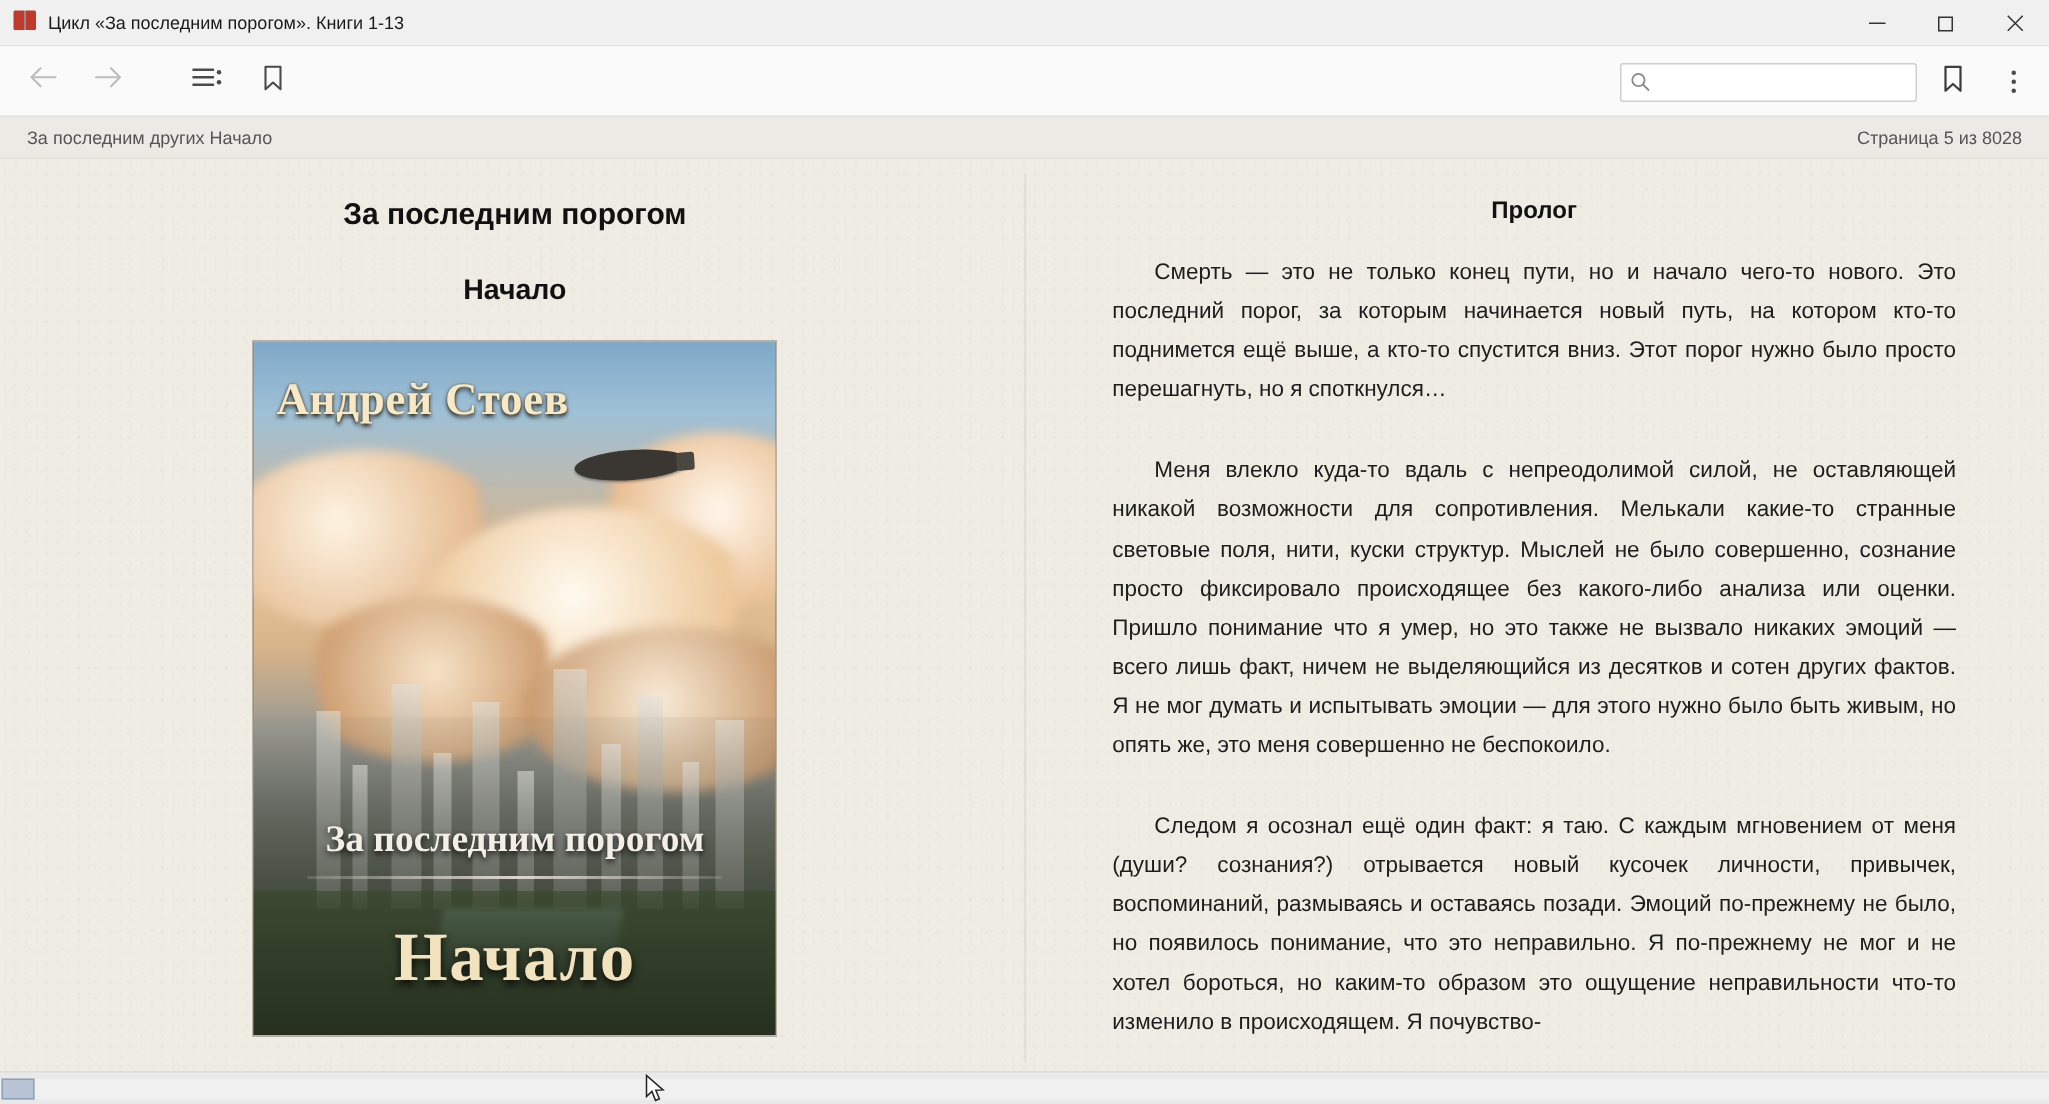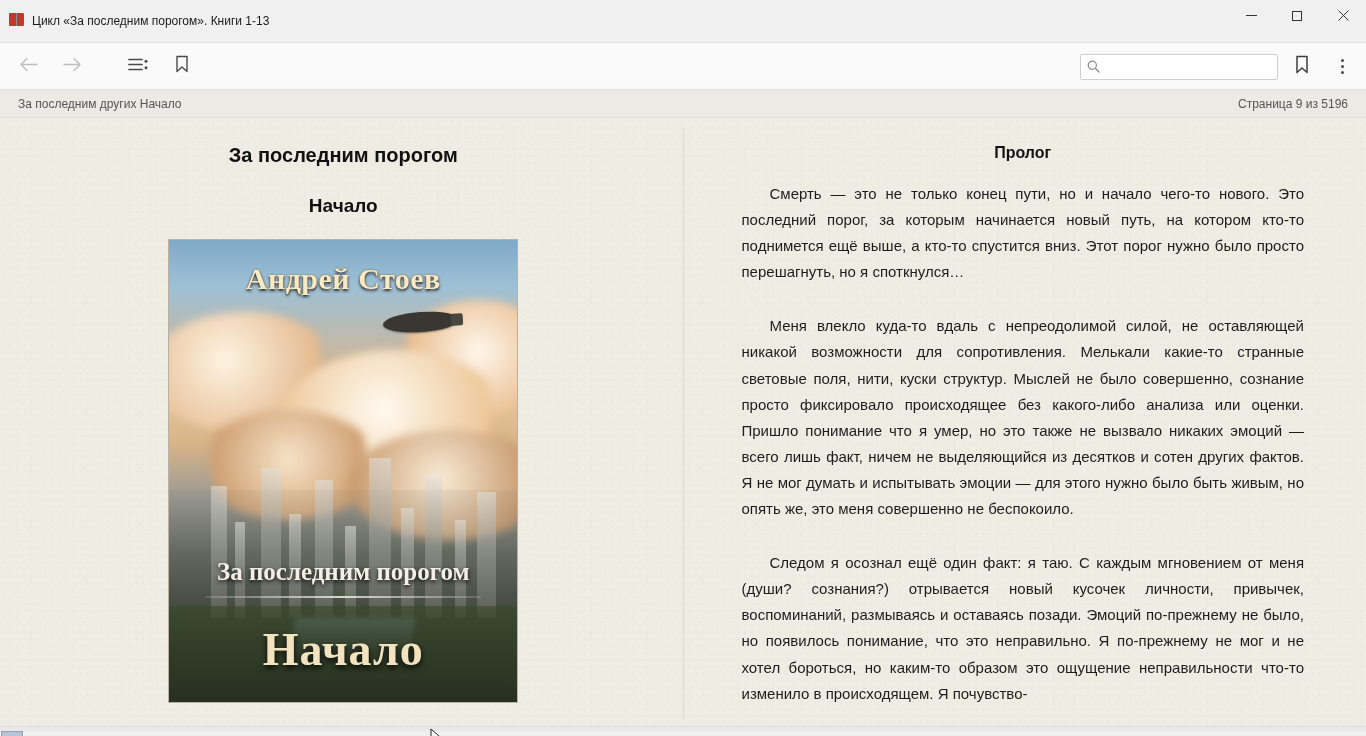--- a/index.html
+++ b/index.html
@@ -6,21 +6,21 @@
   html, body {
     margin: 0; padding: 0;
     width: 1366px; height: 736px;
     overflow: hidden;
     font-family: "Liberation Sans", sans-serif;
     background: #f3f1ed;
   }
 
   
   .titlebar {
-    height: 43px;
+    height: 31px;
     background: #f0f0f0;
     display: flex;
     align-items: center;
     border-bottom: 1px solid #e2e2e2;
     position: relative;
   }
   .titlebar .app-icon {
     width: 16px; height: 16px;
     margin-left: 9px; margin-right: 7px;
     position: relative;
@@ -210,22 +210,21 @@
     position: absolute; left: 0; right: 0; bottom: 0; height: 96px;
     background: linear-gradient(to bottom, rgba(58,74,44,0.65), #2e3a26 60%, #27301f);
   }
   .river {
     position: absolute; left: 120px; bottom: 0; width: 120px; height: 84px;
     background: linear-gradient(to bottom, rgba(150,180,190,0.75), rgba(90,120,130,0.3));
     transform: skewX(-9deg);
     filter: blur(2px);
   }
   .cover-author {
-    position: absolute; top: 22px; left: 0; right: 0;
-    text-align: center;
+    position: absolute; top: 22px; left: 15px; right: 0;
     font-family: "Liberation Serif", serif;
     font-weight: bold;
     font-size: 30px;
     color: #f7e9c6;
     text-shadow: 0 2px 3px rgba(0,0,0,0.75), 0 0 2px #8a6a32;
     letter-spacing: 0.5px;
   }
   .cover-title {
     position: absolute; bottom: 116px; left: 0; right: 0;
     text-align: center;
@@ -372,21 +371,21 @@
     <div class="kebab">
       <i></i>
       <i></i>
       <i></i>
     </div>
   </div>
 </div>
 
 <div class="reader-head">
   <span>За последним других Начало</span>
-  <span>Страница 9 из 5196</span>
+  <span>Страница 5 из 8028</span>
 </div>
 
 <div class="pages">
 
   <div class="page page-left">
     <div class="book-title">За последним порогом</div>
     <div class="book-subtitle">Начало</div>
 
     <div class="cover-wrap">
       <div class="cover-sky"></div>

